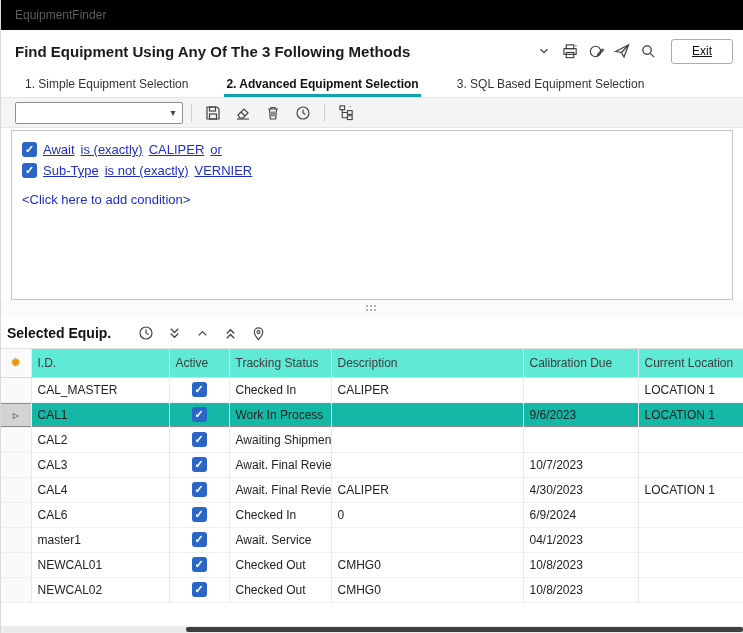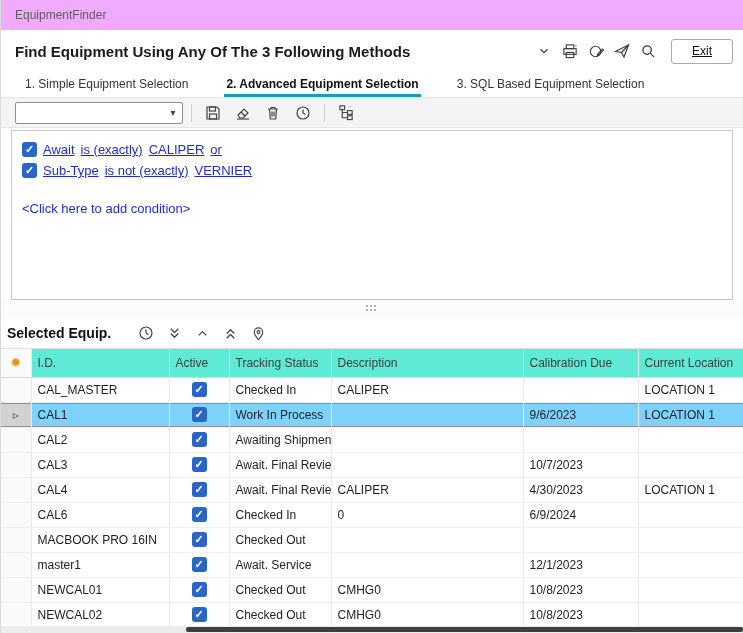--- a/index.html
+++ b/index.html
@@ -1,20 +1,20 @@
 <!DOCTYPE html>
 <html><head>
 <meta charset="utf-8">
 <style>
   * { margin:0; padding:0; box-sizing:border-box; }
   html,body { width:743px; height:633px; font-family:"Liberation Sans",sans-serif; background:#fff; overflow:hidden; }
   .app { width:743px; height:633px; display:flex; flex-direction:column; border-left:1px solid #d9d9d9; }
 
   
-  .titlebar { height:30px; background:#f0abfc; display:flex; align-items:center; padding:0 14px; flex:0 0 auto; }
+  .titlebar { height:30px; background:#000000; display:flex; align-items:center; padding:0 14px; flex:0 0 auto; }
   .titlebar .app-title { font-size:12px; color:#5d5d5d; }
 
   
   .header { height:42px; background:#fff; display:flex; align-items:center; padding:0 10px 0 14px; flex:0 0 auto; }
   .header .page-title { font-size:15px; font-weight:bold; color:#1a1a1a; flex:1 1 auto; white-space:nowrap; }
   .hbtn { width:26px; height:24px; display:flex; align-items:center; justify-content:center; border-radius:3px; cursor:pointer; color:#3c3c3c; }
   .hbtn svg { display:block; }
   .exit-btn { margin-left:10px; width:62px; height:25px; background:#fff; border:1px solid #ababab; border-radius:3px; font-size:12px; color:#111; display:flex; align-items:center; justify-content:center; text-decoration:underline; cursor:pointer; }
 
   
@@ -32,38 +32,38 @@
   .tsep { width:1px; height:18px; background:#cfcfcf; margin:0 4px; }
 
   
   .cond-wrap { flex:0 0 auto; padding:2px 10px 0 10px; background:#fff; }
   .cond-panel { height:170px; border:1px solid #c6c6c6; background:#fff; padding:8px 10px; }
   .cond-row { display:flex; align-items:center; gap:6px; height:21px; }
   .cb { width:15px; height:15px; background:#2a66c8; border-radius:3px; display:flex; align-items:center; justify-content:center; flex:0 0 auto; cursor:pointer; }
   .cb .tick { color:#fff; font-size:11px; line-height:1; font-weight:bold; }
   .cond-text { font-size:13px; color:#1f2ec9; }
   .cond-link { text-decoration:underline; cursor:pointer; }
-  .add-cond { font-size:13px; color:#1f2ec9; margin-top:20px; cursor:pointer; }
+  .add-cond { font-size:13px; color:#1f2ec9; margin-top:11px; cursor:pointer; }
 
   
   .splitter { height:18px; background:#fbfbfb; display:flex; align-items:center; justify-content:center; cursor:row-resize; flex:0 0 auto; }
   .grip { display:grid; grid-template-columns:repeat(3,4px); grid-template-rows:repeat(2,4px); }
   .grip i { width:2px; height:2px; background:#9a9a9a; border-radius:50%; }
 
   
   .sel-head { height:30px; display:flex; align-items:center; padding:0 6px; gap:2px; background:#fff; flex:0 0 auto; }
   .sel-title { font-size:14px; font-weight:bold; color:#111; margin-right:20px; }
 
   
   .grid { flex:1 1 auto; overflow:hidden; background:#fff; border-top:1px solid #e0e0e0; }
   table { border-collapse:collapse; table-layout:fixed; width:743px; font-size:12px; color:#222; }
   th, td { border-right:1px solid #e9e9e9; border-bottom:1px solid #efefef; height:25px; padding:0 6px; text-align:left; overflow:hidden; white-space:nowrap; font-weight:normal; vertical-align:middle; }
   thead th { height:28px; color:#3c3c3c; border-bottom:1px solid #d8d8d8; background:#5eead4; cursor:pointer; }
   td.selcol, th.selcol { padding:0; text-align:center; color:#555; background:#fafafa; }
-  tr.selected td { background:#7dd3fc; box-shadow:inset 0 1px 0 #8f8f8f, inset 0 -1px 0 #8f8f8f; }
+  tr.selected td { background:#14b8a6; box-shadow:inset 0 1px 0 #8f8f8f, inset 0 -1px 0 #8f8f8f; }
   tr.selected td.selcol { background:#d2d2d2; }
   .cbcell { display:flex; justify-content:center; }
   .sun { color:#e8960a; font-size:13px; cursor:pointer; }
 
   
   .hscroll { height:7px; background:#ececec; position:relative; flex:0 0 auto; }
   .hscroll .thumb { position:absolute; left:185px; right:0; top:1px; bottom:1px; background:#3f3f3f; border-radius:2px; cursor:pointer; }
 </style>
 </head>
 <body>
@@ -333,46 +333,31 @@
                 </span>
               </span>
     </td>
     <td>Checked In</td>
     <td>0</td>
     <td>6/9/2024</td>
     <td></td>
   </tr>
           <tr>
     <td class="selcol"></td>
-    <td>MACBOOK PRO 16IN</td>
-    <td>
-      <span class="cbcell">
-                <span class="cb">
-                  <span class="tick">✓</span>
-                </span>
-              </span>
-    </td>
-    <td>Checked Out</td>
-    <td></td>
-    <td></td>
-    <td></td>
-  </tr>
-          <tr>
-    <td class="selcol"></td>
     <td>master1</td>
     <td>
       <span class="cbcell">
                 <span class="cb">
                   <span class="tick">✓</span>
                 </span>
               </span>
     </td>
     <td>Await. Service</td>
     <td></td>
-    <td>12/1/2023</td>
+    <td>04/1/2023</td>
     <td></td>
   </tr>
           <tr>
     <td class="selcol"></td>
     <td>NEWCAL01</td>
     <td>
       <span class="cbcell">
                 <span class="cb">
                   <span class="tick">✓</span>
                 </span>

